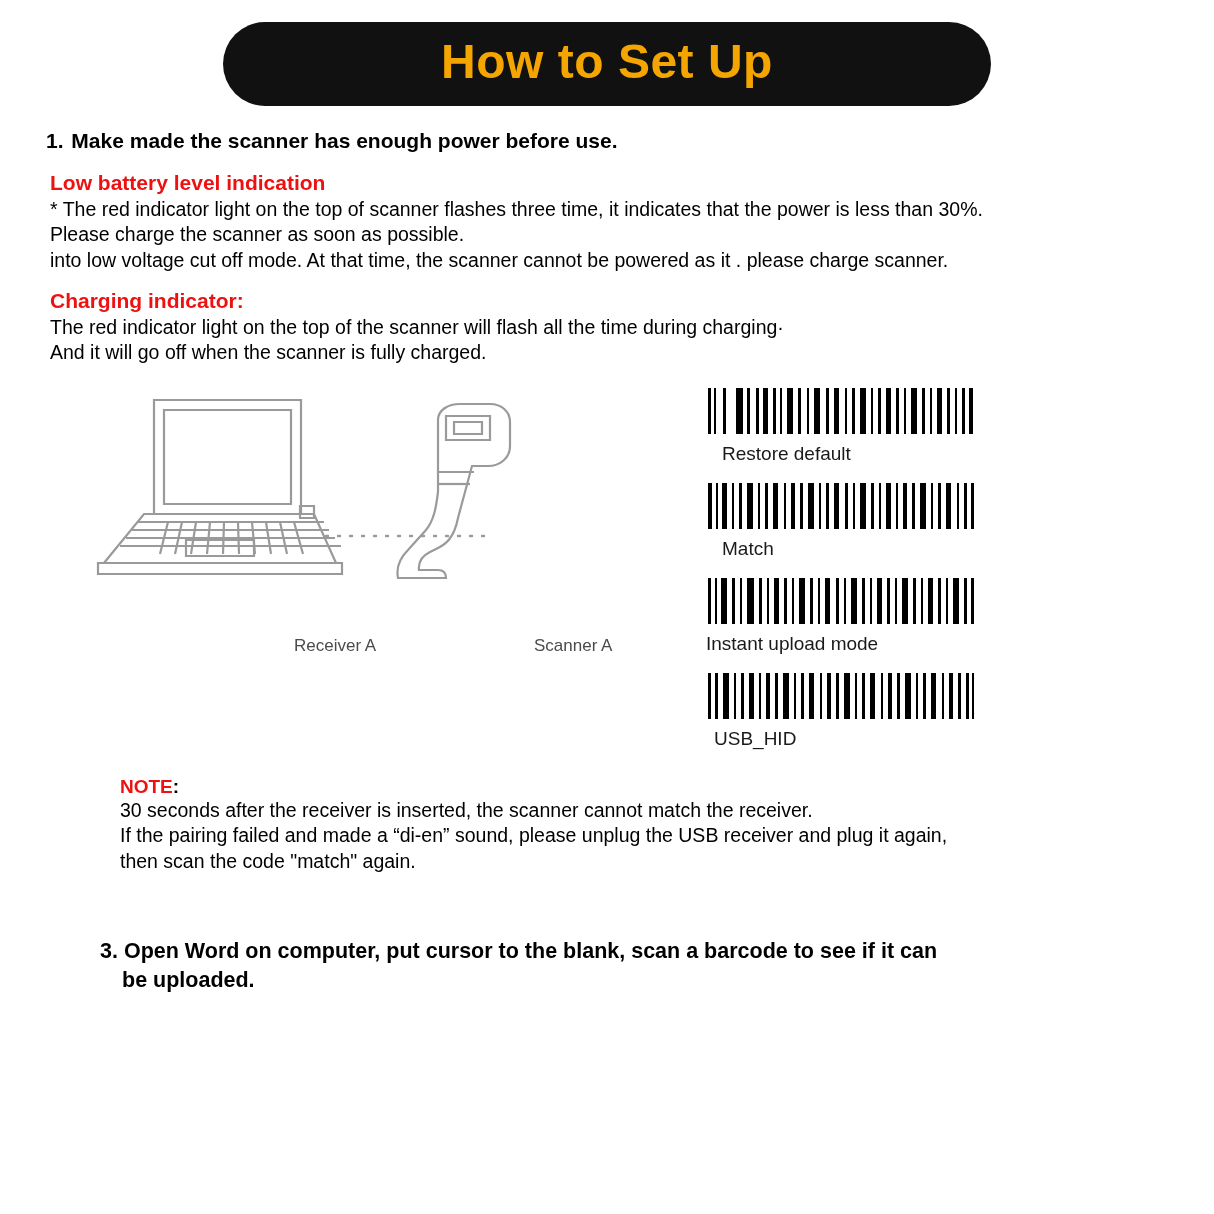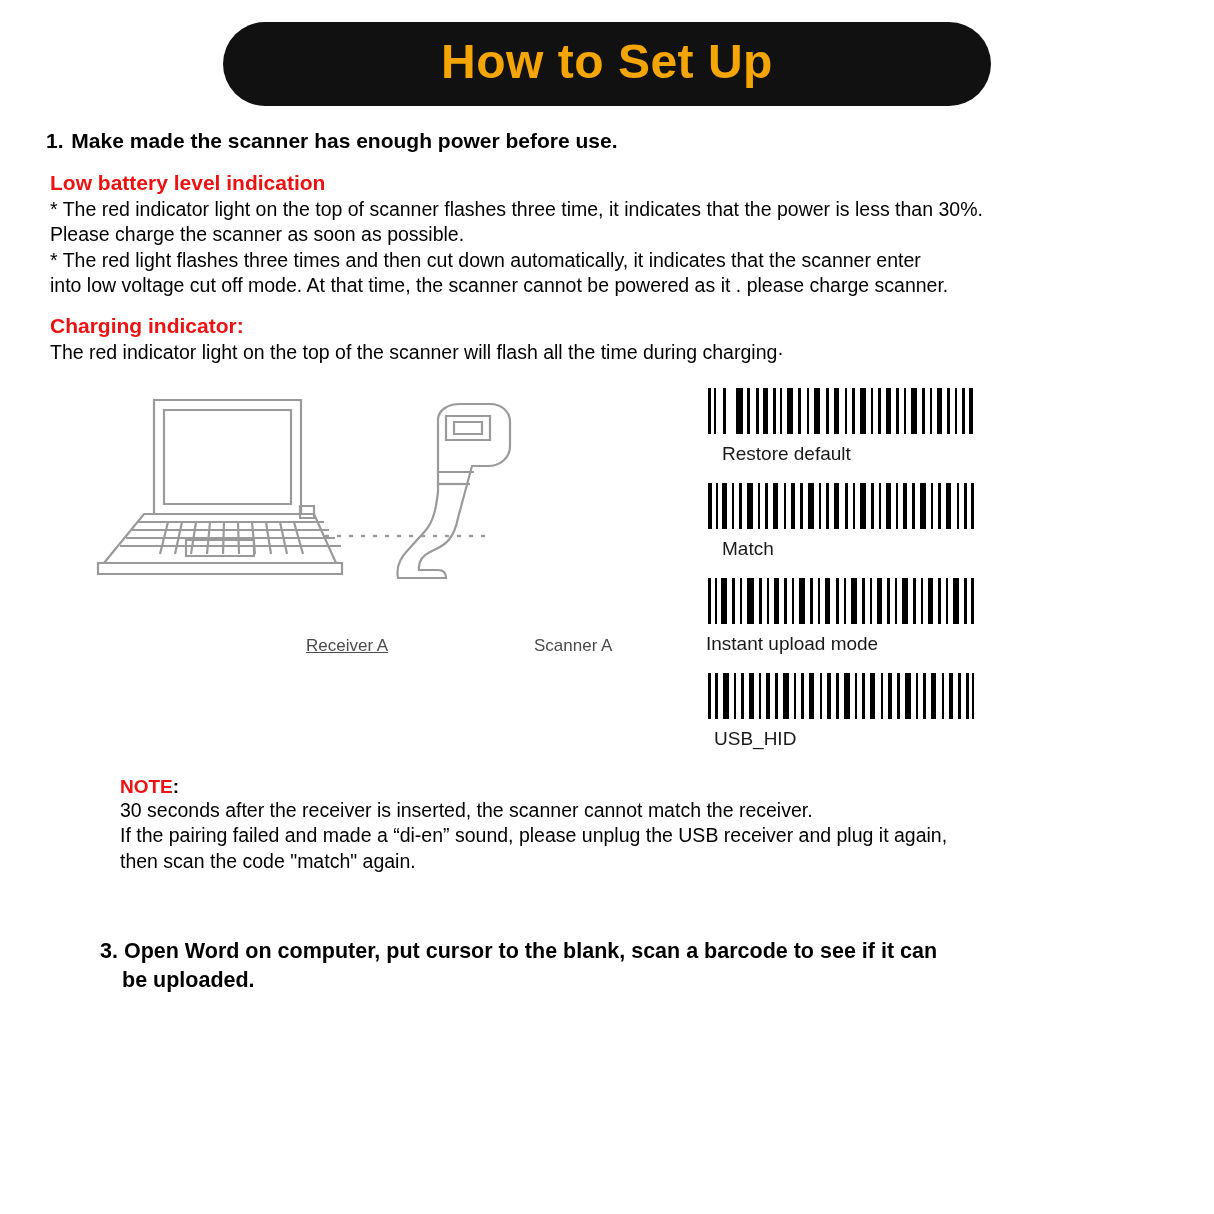--- a/index.html
+++ b/index.html
@@ -88,21 +88,21 @@
   }
   .illus svg { display: block; }
   .devlabels {
     position: absolute;
     left: 0;
     top: 248px;
     width: 660px;
     font-size: 17px;
     color: #4b4b4b;
   }
-  .devlabels .receiver { position: absolute; left: 260px; text-decoration: underline; }
+  .devlabels .receiver { position: absolute; left: 248px; }
   .devlabels .scanner  { position: absolute; left: 488px; }
 
   .barcodes {
     width: 480px;
     padding-top: 0px;
   }
   .barcode-item { margin-bottom: 18px; }
   .barcode-img { height: 46px; width: 270px; }
   .barcode-caption {
     font-size: 19px;
@@ -153,29 +153,29 @@
 
   <div class="step-head">
     <span class="num">1.</span>
     <span>Make made the scanner has enough power before use.</span>
   </div>
 
   <div class="sub-head-red">Low battery level indication</div>
   <div class="body-block">
     <div class="body-line">*  The red indicator light on the top of scanner flashes three time, it indicates that the power is less than 30%.</div>
     <div class="body-line">Please charge the scanner as soon as possible.</div>
-    <div class="body-line">* The red light flashes three times and then cut down automatically, it indicates that the scanner enter</div>
     <div class="body-line">into low voltage cut off mode. At that time, the scanner cannot be powered as it .  please charge scanner.</div>
   </div>
 
   <div class="sub-head-red">
     <span>Charging indicator</span><span>:</span>
   </div>
   <div class="body-block">
     <div class="body-line">The red indicator light on the top of the scanner will flash all the time during charging·</div>
+    <div class="body-line">And it will go off when the scanner is fully charged.</div>
   </div>
 
 
   <div class="mid">
 
     <div class="illus">
       <svg width="620" height="250" viewBox="0 0 620 250">
 
         <g fill="none" stroke="#9a9a9a" stroke-width="2.2">
           <path d="M68 12 L215 12 L215 126 L68 126 Z"></path>

